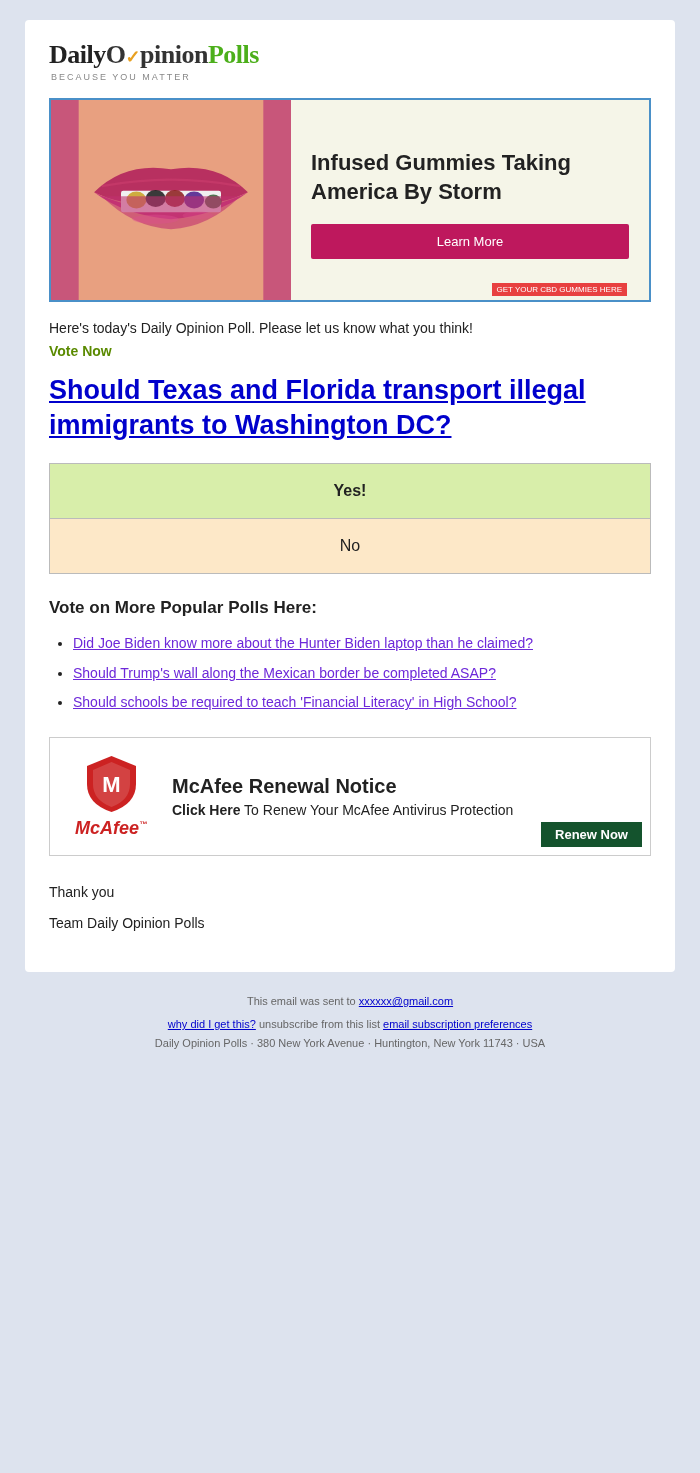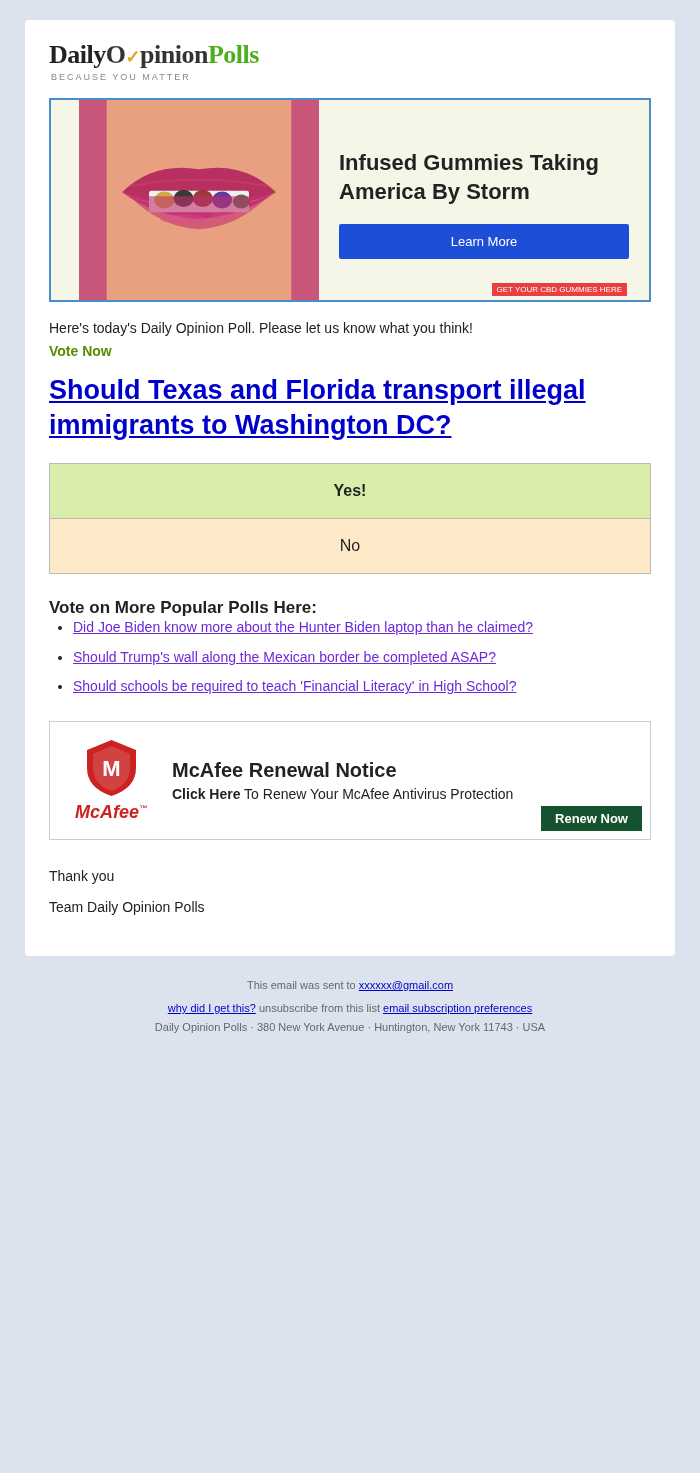--- a/index.html
+++ b/index.html
@@ -54,21 +54,20 @@
 
     
     .ad-banner {
       border: 2px solid #4a90c8;
       display: flex;
       align-items: stretch;
       margin-bottom: 16px;
       background: #f5f5e8;
       overflow: hidden;
       position: relative;
-      padding-left: 28px;
     }
     .ad-image-side {
       width: 240px;
       min-height: 200px;
       flex-shrink: 0;
       background: #c8567a;
       overflow: hidden;
       display: flex;
       align-items: center;
       justify-content: center;
@@ -90,21 +89,21 @@
       position: relative;
     }
     .ad-headline {
       font-size: 22px;
       font-weight: bold;
       color: #222;
       line-height: 1.3;
       margin-bottom: 18px;
     }
     .ad-learn-btn {
-      background: #1d4ed8;
+      background: #be185d;
       color: #fff;
       border: none;
       padding: 10px 20px;
       font-size: 13px;
       cursor: pointer;
       border-radius: 2px;
       text-align: center;
       display: inline-block;
       width: 100%;
     }
@@ -174,21 +173,21 @@
       cursor: pointer;
       text-align: center;
       display: block;
     }
 
     
     .more-polls-heading {
       font-size: 17px;
       font-weight: bold;
       color: #222;
-      margin-bottom: 0;
+      margin-bottom: 16px;
     }
     .more-polls-list {
       list-style: disc;
       padding-left: 24px;
       margin-bottom: 24px;
     }
     .more-polls-list li {
       margin-bottom: 10px;
       line-height: 1.4;
     }

